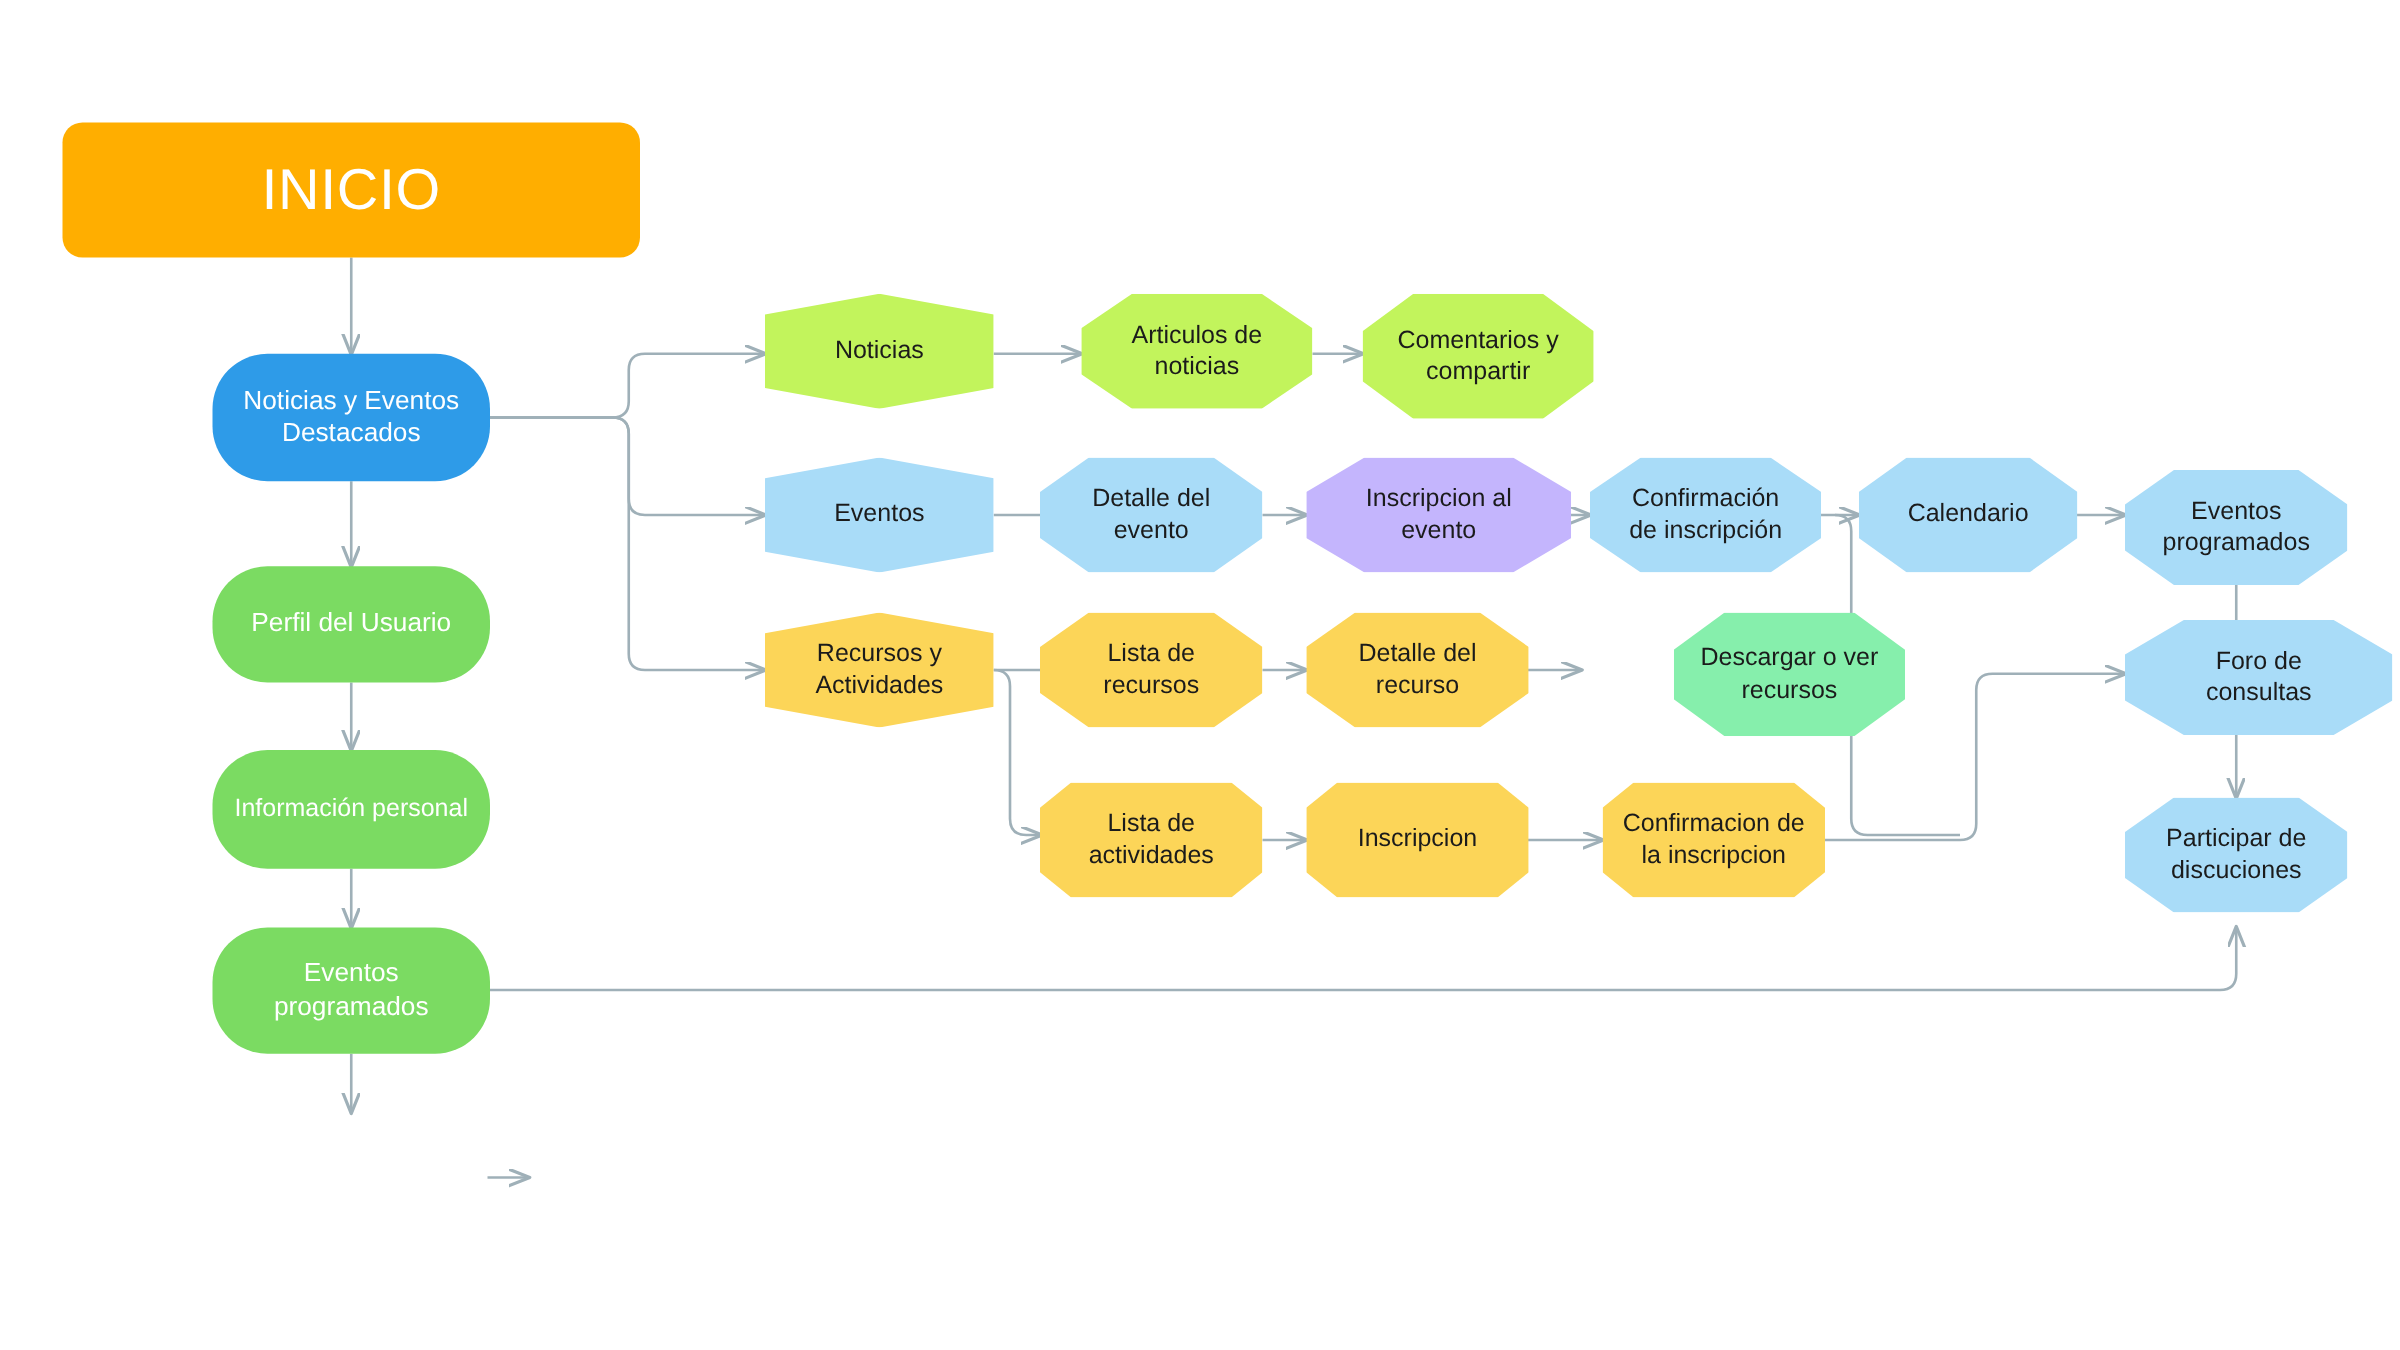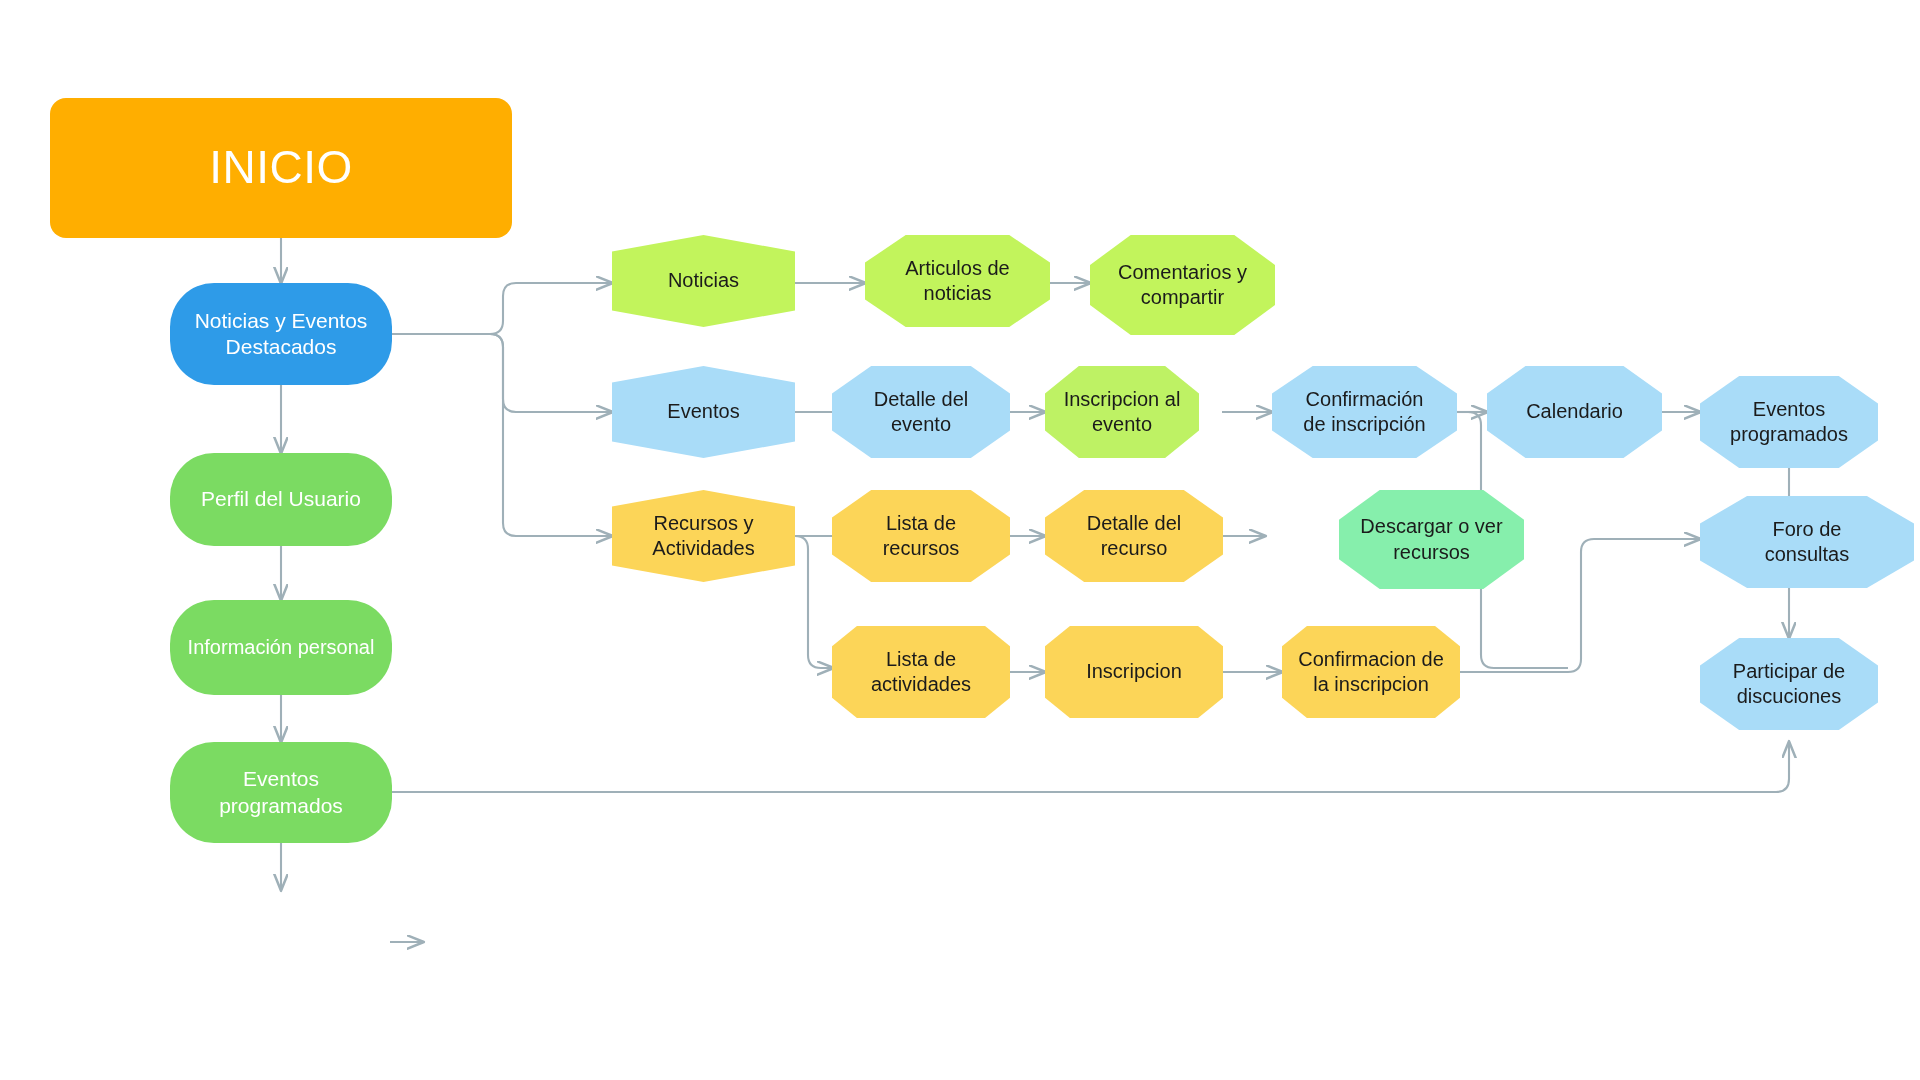--- a/index.html
+++ b/index.html
@@ -103,21 +103,21 @@
       <path d="M1222,672 L1282,672"></path>
 
       <path d="M1460,672 L1568,672 Q1581,672 1581,659 L1581,552 Q1581,539 1594,539 L1700,539"></path>
 
       <path d="M1468,412 Q1481,412 1481,425 L1481,655 Q1481,668 1494,668 L1568,668" marker-end="none"></path>
 
       <path d="M389,792 L1776,792 Q1789,792 1789,779 L1789,742"></path>
     </g>
   </svg>
 
-  <div class="node pill start" style="left:50px;top:98px;width:462px;height:140px;background:#FFAE00;">
+  <div class="node pill start" style="left:50px;top:98px;width:462px;height:108px;background:#FFAE00;">
     <span class="lbl">INICIO</span>
   </div>
 
   <div class="node pill" style="left:170px;top:283px;width:222px;height:102px;background:#2E9BE8;">
     <span class="lbl">Noticias y Eventos
 Destacados</span>
   </div>
 
   <div class="node pill" style="left:170px;top:453px;width:222px;height:93px;background:#7BDB62;">
     <span class="lbl">Perfil del Usuario</span>
@@ -150,21 +150,21 @@
 
   <div class="node poly hex-wide" style="left:612px;top:366px;width:183px;height:92px;background:#A9DCF8;">
     <span class="lbl">Eventos</span>
   </div>
 
   <div class="node poly oct" style="left:832px;top:366px;width:178px;height:92px;background:#A9DCF8;">
     <span class="lbl">Detalle del
 evento</span>
   </div>
 
-  <div class="node poly oct" style="left:1045px;top:366px;width:154px;height:92px;background:#bef264;">
+  <div class="node poly oct" style="left:1045px;top:366px;width:212px;height:92px;background:#c4b5fd;">
     <span class="lbl">Inscripcion al
 evento</span>
   </div>
 
   <div class="node poly oct" style="left:1272px;top:366px;width:185px;height:92px;background:#A9DCF8;">
     <span class="lbl">Confirmación
 de inscripción</span>
   </div>
 
   <div class="node poly oct" style="left:1487:top:366px;left:1487px;top:366px;width:175px;height:92px;background:#A9DCF8;">

